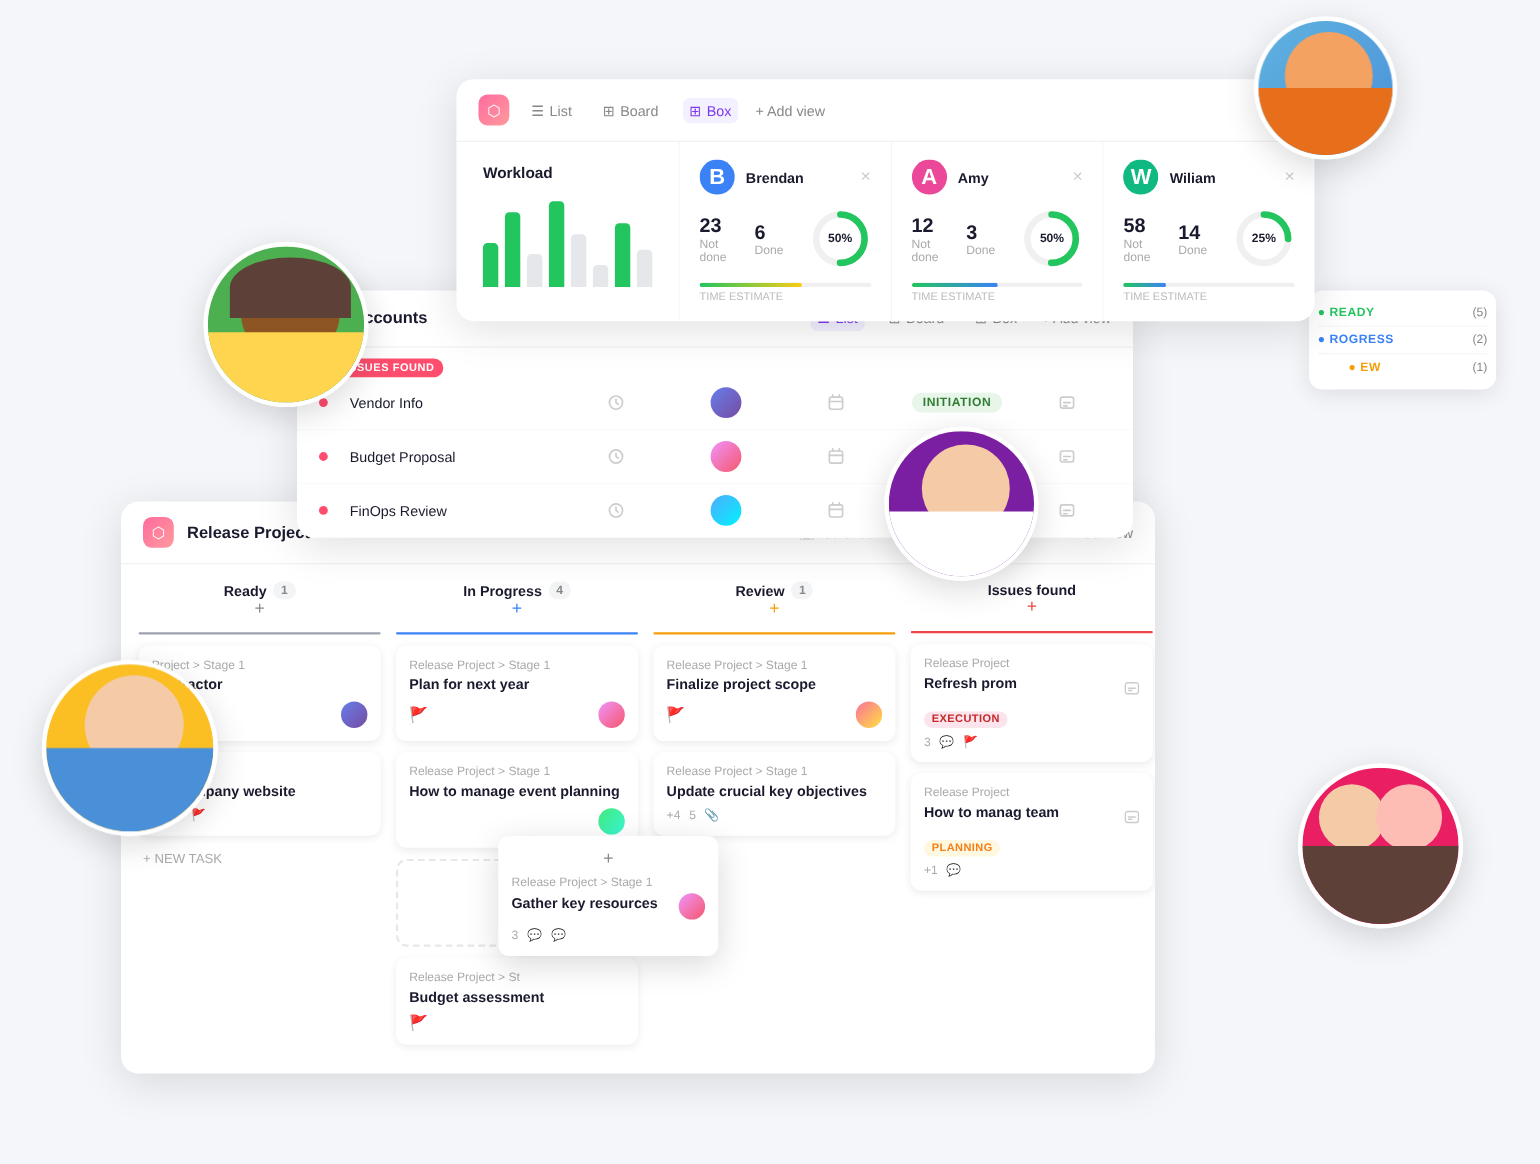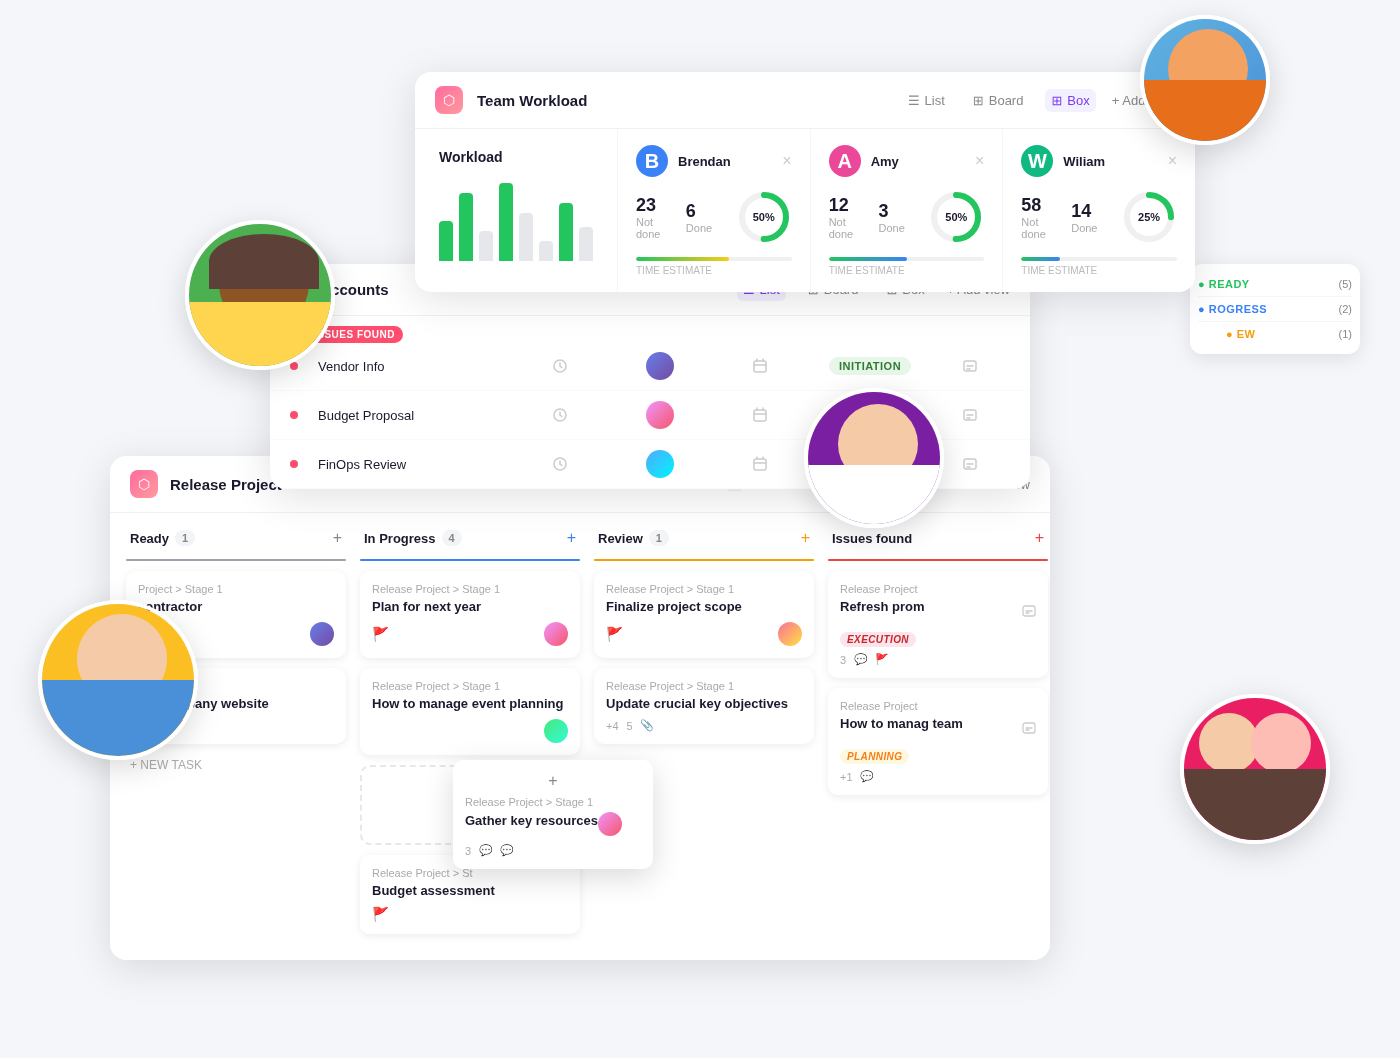--- a/index.html
+++ b/index.html
@@ -218,21 +218,21 @@
 
     .board-columns {
       display: flex; padding: 16px; gap: 14px; overflow-x: auto;
     }
     .board-column {
       flex: 0 0 220px;
       min-width: 0;
     }
     .column-header {
       display: flex; align-items: center; justify-content: space-between;
-      margin-bottom: 12px; padding: 0 4px;
+      margin-bottom: 12px; padding: 0 4px; flex-direction: column;
     }
     .column-title {
       font-size: 13px; font-weight: 700; color: #1a1a2e;
       display: flex; align-items: center; gap: 6px;
     }
     .column-count {
       background: #f3f4f6; color: #888;
       font-size: 11px; font-weight: 600;
       padding: 2px 7px; border-radius: 10px;
     }
@@ -394,32 +394,31 @@
     .donut-fill { fill: none; stroke-width: 6; stroke-linecap: round; }
 
     .board-column-issues .task-card {
       position: relative;
     }
 
     
     .inline-stage {
       padding: 2px 7px; border-radius: 10px;
       font-size: 10px; font-weight: 700; text-transform: uppercase;
-      letter-spacing: 0.4px; margin-top: 6px; display: inline-block; font-style: italic;
+      letter-spacing: 0.4px; margin-top: 6px; display: inline-block;
     }
     .inline-execution { background: #fce4ec; color: #c62828; }
     .inline-planning { background: #fff8e1; color: #f57f17; }
   </style>
 </head>
 <body>
 
 <div class="workload-card">
   <div class="workload-header">
     <div class="workload-header-icon">⬡</div>
-    <span class="workload-title">Team Workload</span>
     <div class="view-tabs">
       <div class="view-tab">
         <span class="view-tab-icon">☰</span>
         <span>List</span>
       </div>
       <div class="view-tab">
         <span class="view-tab-icon">⊞</span>
         <span>Board</span>
       </div>
       <div class="view-tab active">
@@ -852,21 +851,21 @@
 
     </div>
   </div>
 </div>
 
 <div class="floating-task">
   <div style="display:flex; align-items:center; justify-content:center; margin-bottom:6px;">
     <span style="font-size:16px; color:#888;">+</span>
   </div>
   <div class="task-project">Release Project &gt; Stage 1</div>
-  <div style="display:flex; align-items:center; justify-content:flex-start;">
+  <div style="display:flex; align-items:center; justify-content:space-between;">
     <div class="task-title">Gather key resources</div>
     <div class="task-assignee alt1"></div>
   </div>
   <div class="task-meta" style="margin-top:8px;">
     <span>3</span>
     <span>💬</span>
     <span style="color:#22c55e;">💬</span>
   </div>
 </div>
 

